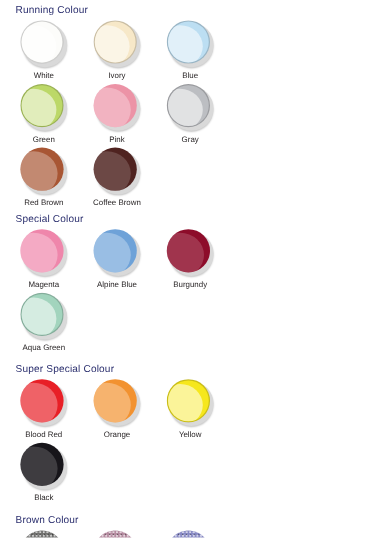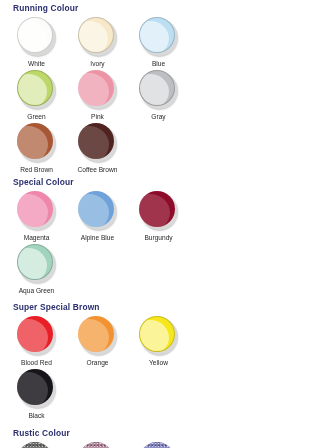--- a/index.html
+++ b/index.html
@@ -22,21 +22,21 @@
     padding: 3px 4px 0 4px;
     background: #ffffff;
   }
 
   .section {
     width: 100%;
   }
 
   .section-title {
     font-size: 8.4px;
-    font-weight: bold;
+    font-weight: normal;
     color: #2b2f6e;
     letter-spacing: 0.15px;
     padding-left: 9px;
     margin-bottom: 3px;
     line-height: 11px;
   }
 
   .swatch-grid {
     display: flex;
     flex-wrap: wrap;
@@ -239,21 +239,21 @@
               <div class="disc-rim"></div>
               <div class="disc light" style="background: rgb(162, 212, 189); border: 0.5px solid rgba(0, 0, 0, 0.18);">
                 <div class="gloss"></div>
               </div>
             </div>
             <div class="swatch-label">Aqua Green</div>
           </div>
         </div>
       </div>
       <div class="section sec-super">
-        <div class="section-title">Super Special Brown</div>
+        <div class="section-title">Super Special Colour</div>
         <div class="swatch-grid">
           <div class="swatch-cell">
             <div class="disc-wrap">
               <div class="disc-rim"></div>
               <div class="disc mid" style="background: rgb(232, 31, 38);">
                 <div class="gloss"></div>
               </div>
             </div>
             <div class="swatch-label">Blood Red</div>
           </div>
@@ -280,21 +280,21 @@
               <div class="disc-rim"></div>
               <div class="disc dark" style="background: rgb(23, 21, 26);">
                 <div class="gloss"></div>
               </div>
             </div>
             <div class="swatch-label">Black</div>
           </div>
         </div>
       </div>
       <div class="section sec-rustic">
-        <div class="section-title">Rustic Colour</div>
+        <div class="section-title">Brown Colour</div>
         <div class="swatch-grid">
           <div class="swatch-cell">
             <div class="disc-wrap">
               <div class="disc dark rustic" style="background: rgb(111, 111, 109);">
                 <div class="grain"></div>
               </div>
             </div>
           </div>
           <div class="swatch-cell">
             <div class="disc-wrap">

